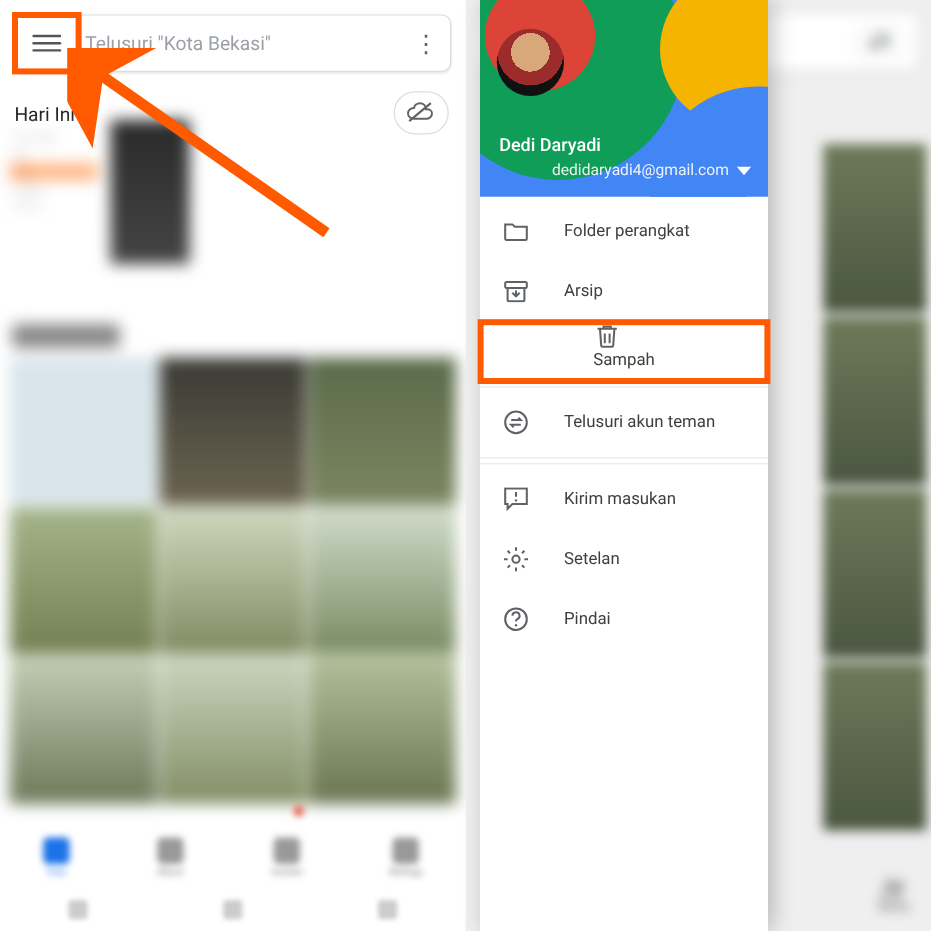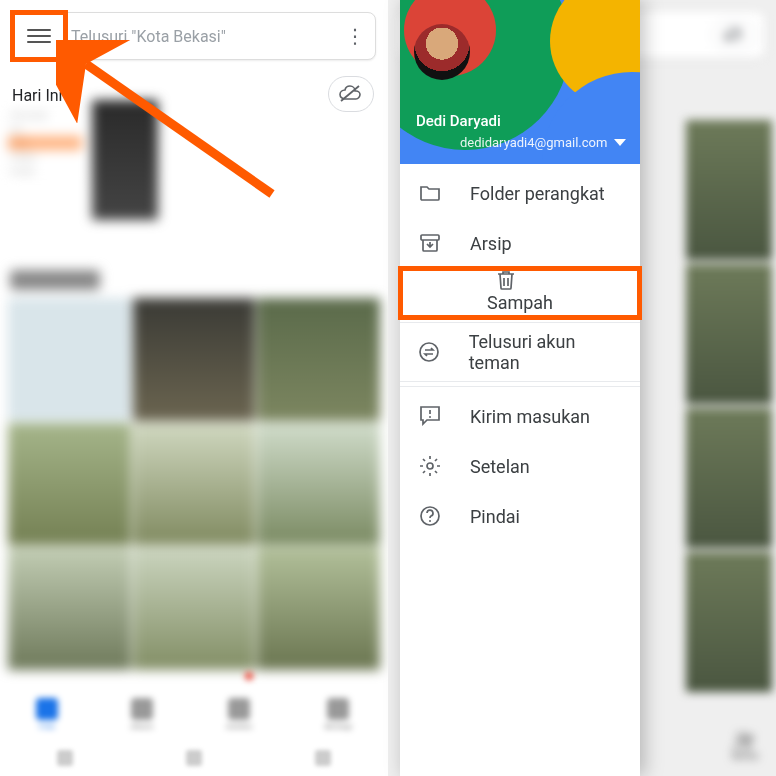--- a/index.html
+++ b/index.html
@@ -163,21 +163,21 @@
     border:none;
   }
   .dh-name{position:absolute; left:16px; bottom:34px; font-size:15px; font-weight:500;}
   .dh-mail{position:absolute; left:16px; bottom:14px; font-size:13px; opacity:.9;margin-left:44px;}
   .dh-drop{position:absolute; right:14px; bottom:18px; width:0;height:0;border-left:6px solid transparent;border-right:6px solid transparent;border-top:7px solid #fff;}
 
   .menu{padding:4px 0;}
   .mi{
     display:flex; align-items:center;
     height:50px; padding:0 18px;
-    font-size:18px; color:#3c4043;
+    font-size:14px; color:#3c4043;
     position:relative;
   }
   .mi .ico{width:24px;height:24px;margin-right:28px;color:#5f6368;display:flex;align-items:center;justify-content:center;}
   .mi .ext{position:absolute;right:16px;color:#5f6368;}
   .mi.hl{ outline:5px solid #ff5a00; outline-offset:-3px;flex-direction:column;}
   .sep{height:1px;background:#e8eaed;margin:4px 0;}
 
   svg{display:block;}
 </style>
 </head>

